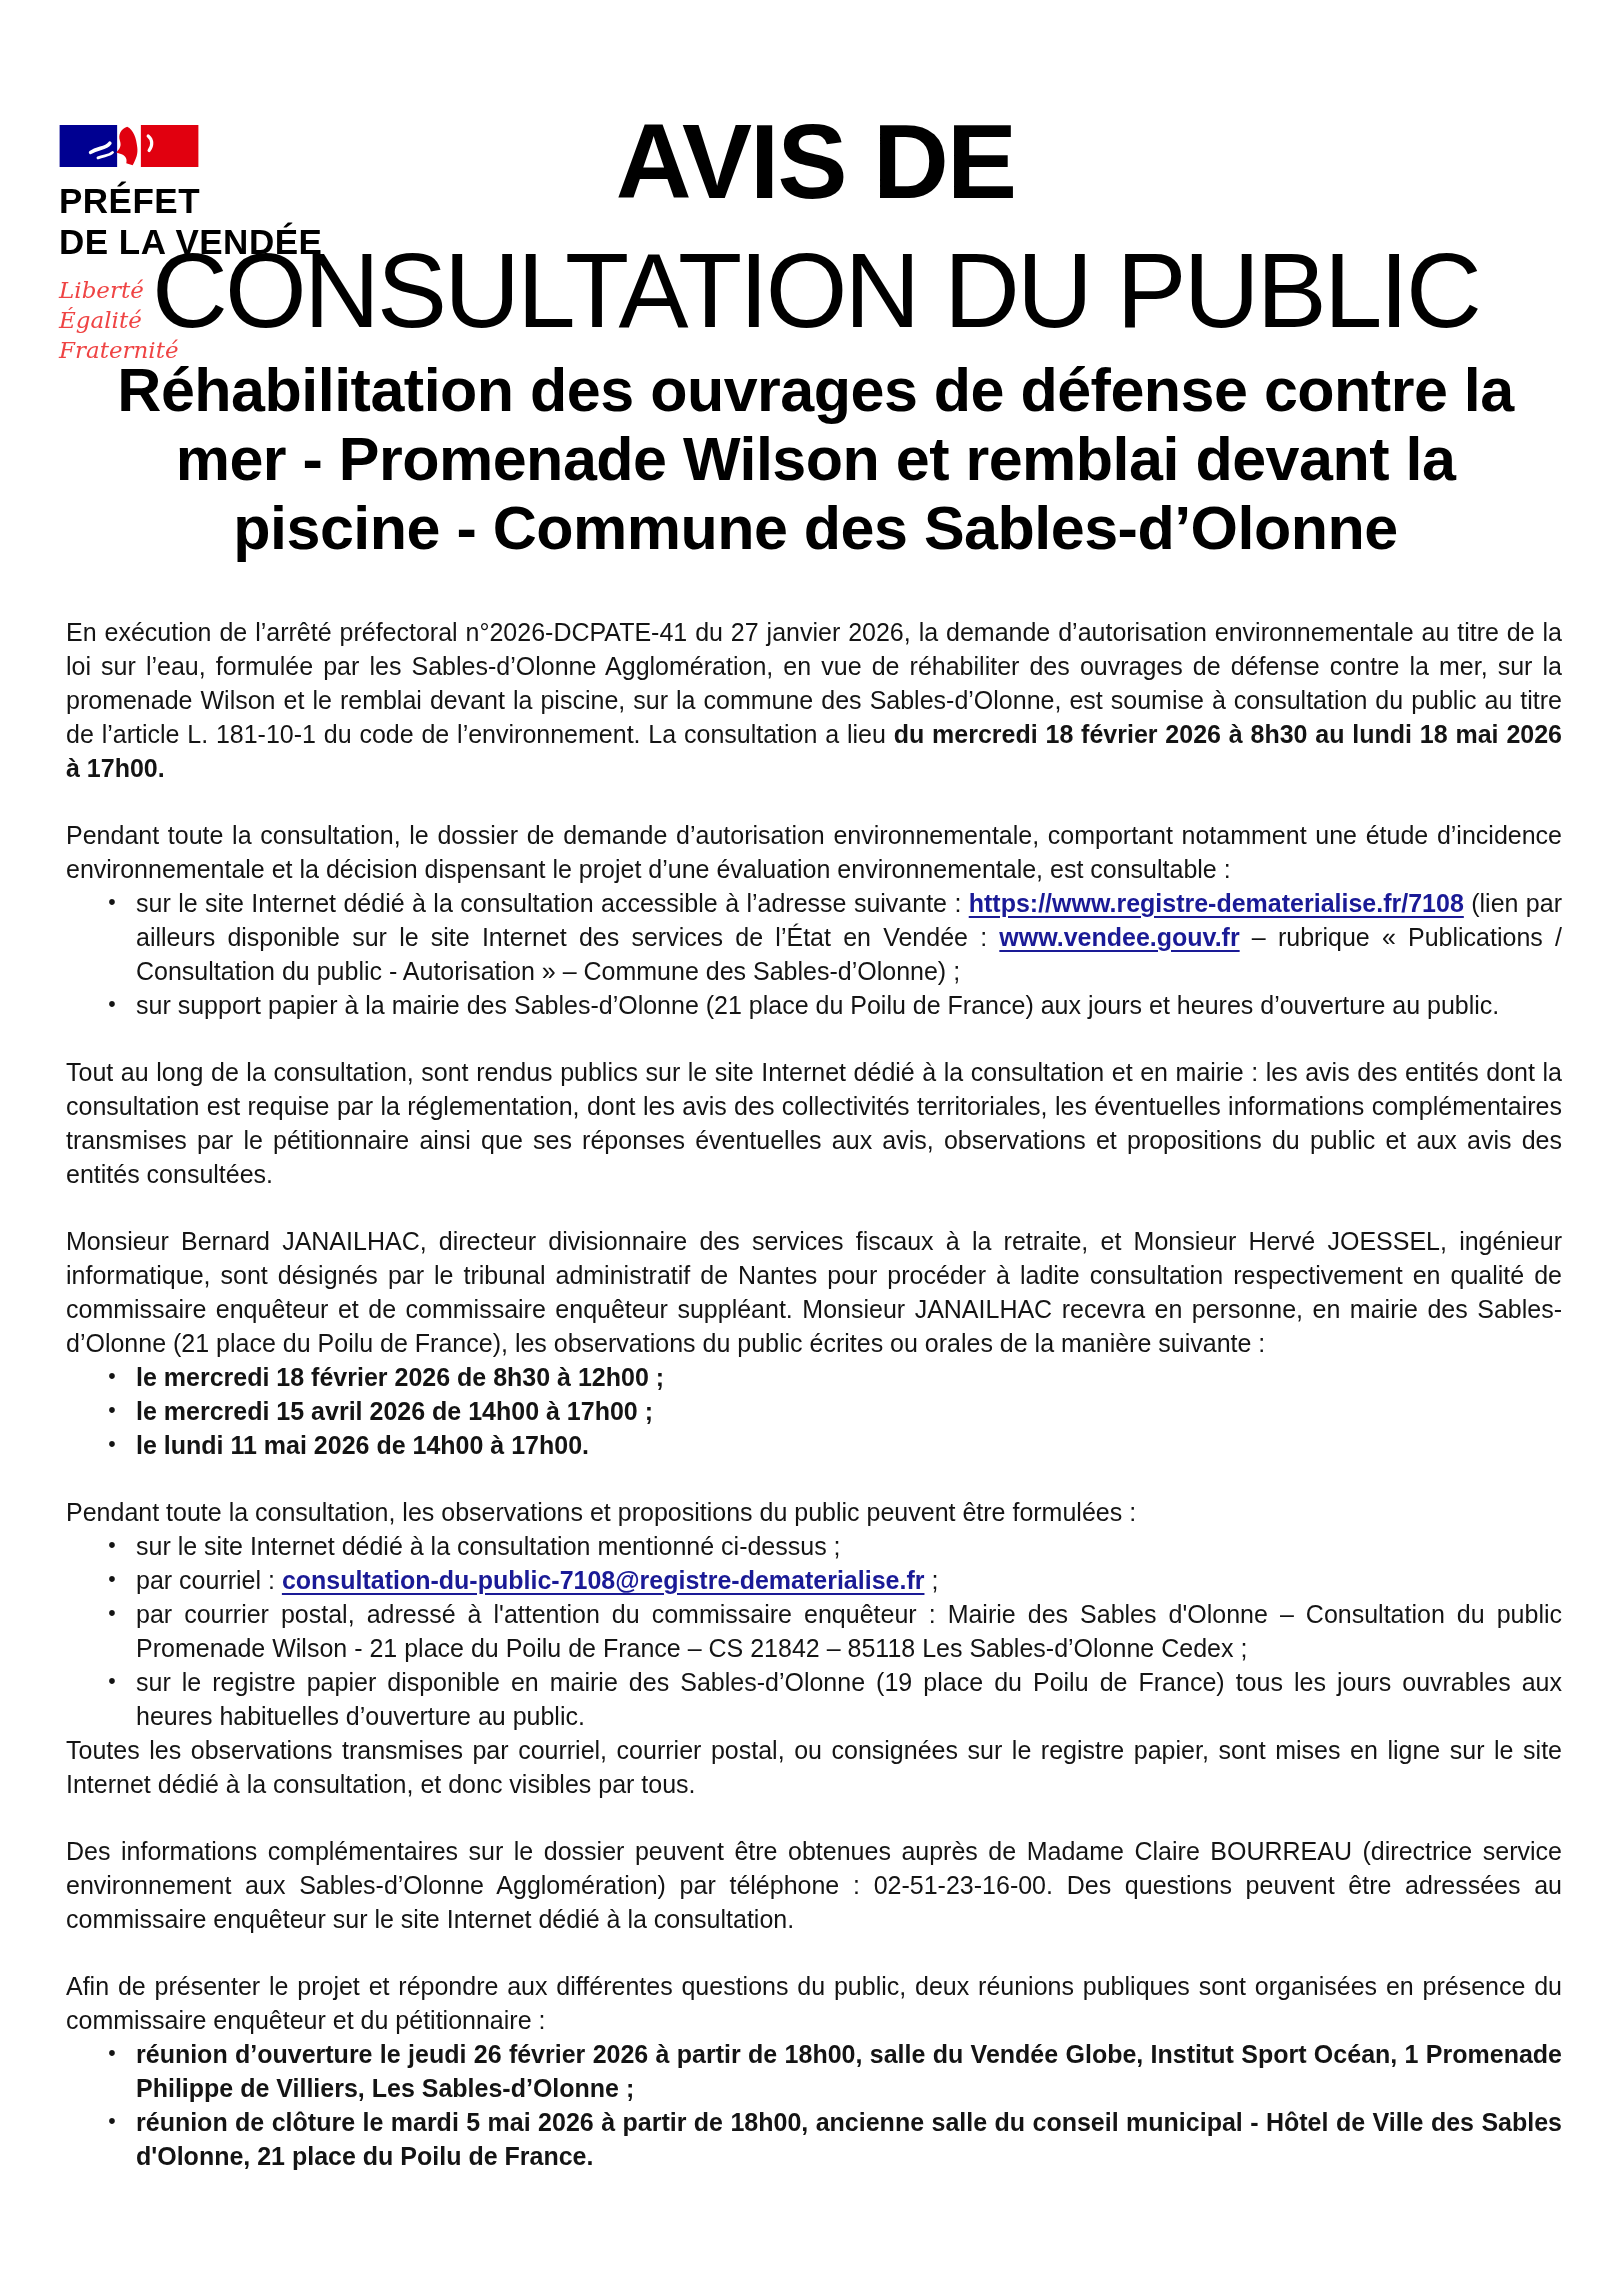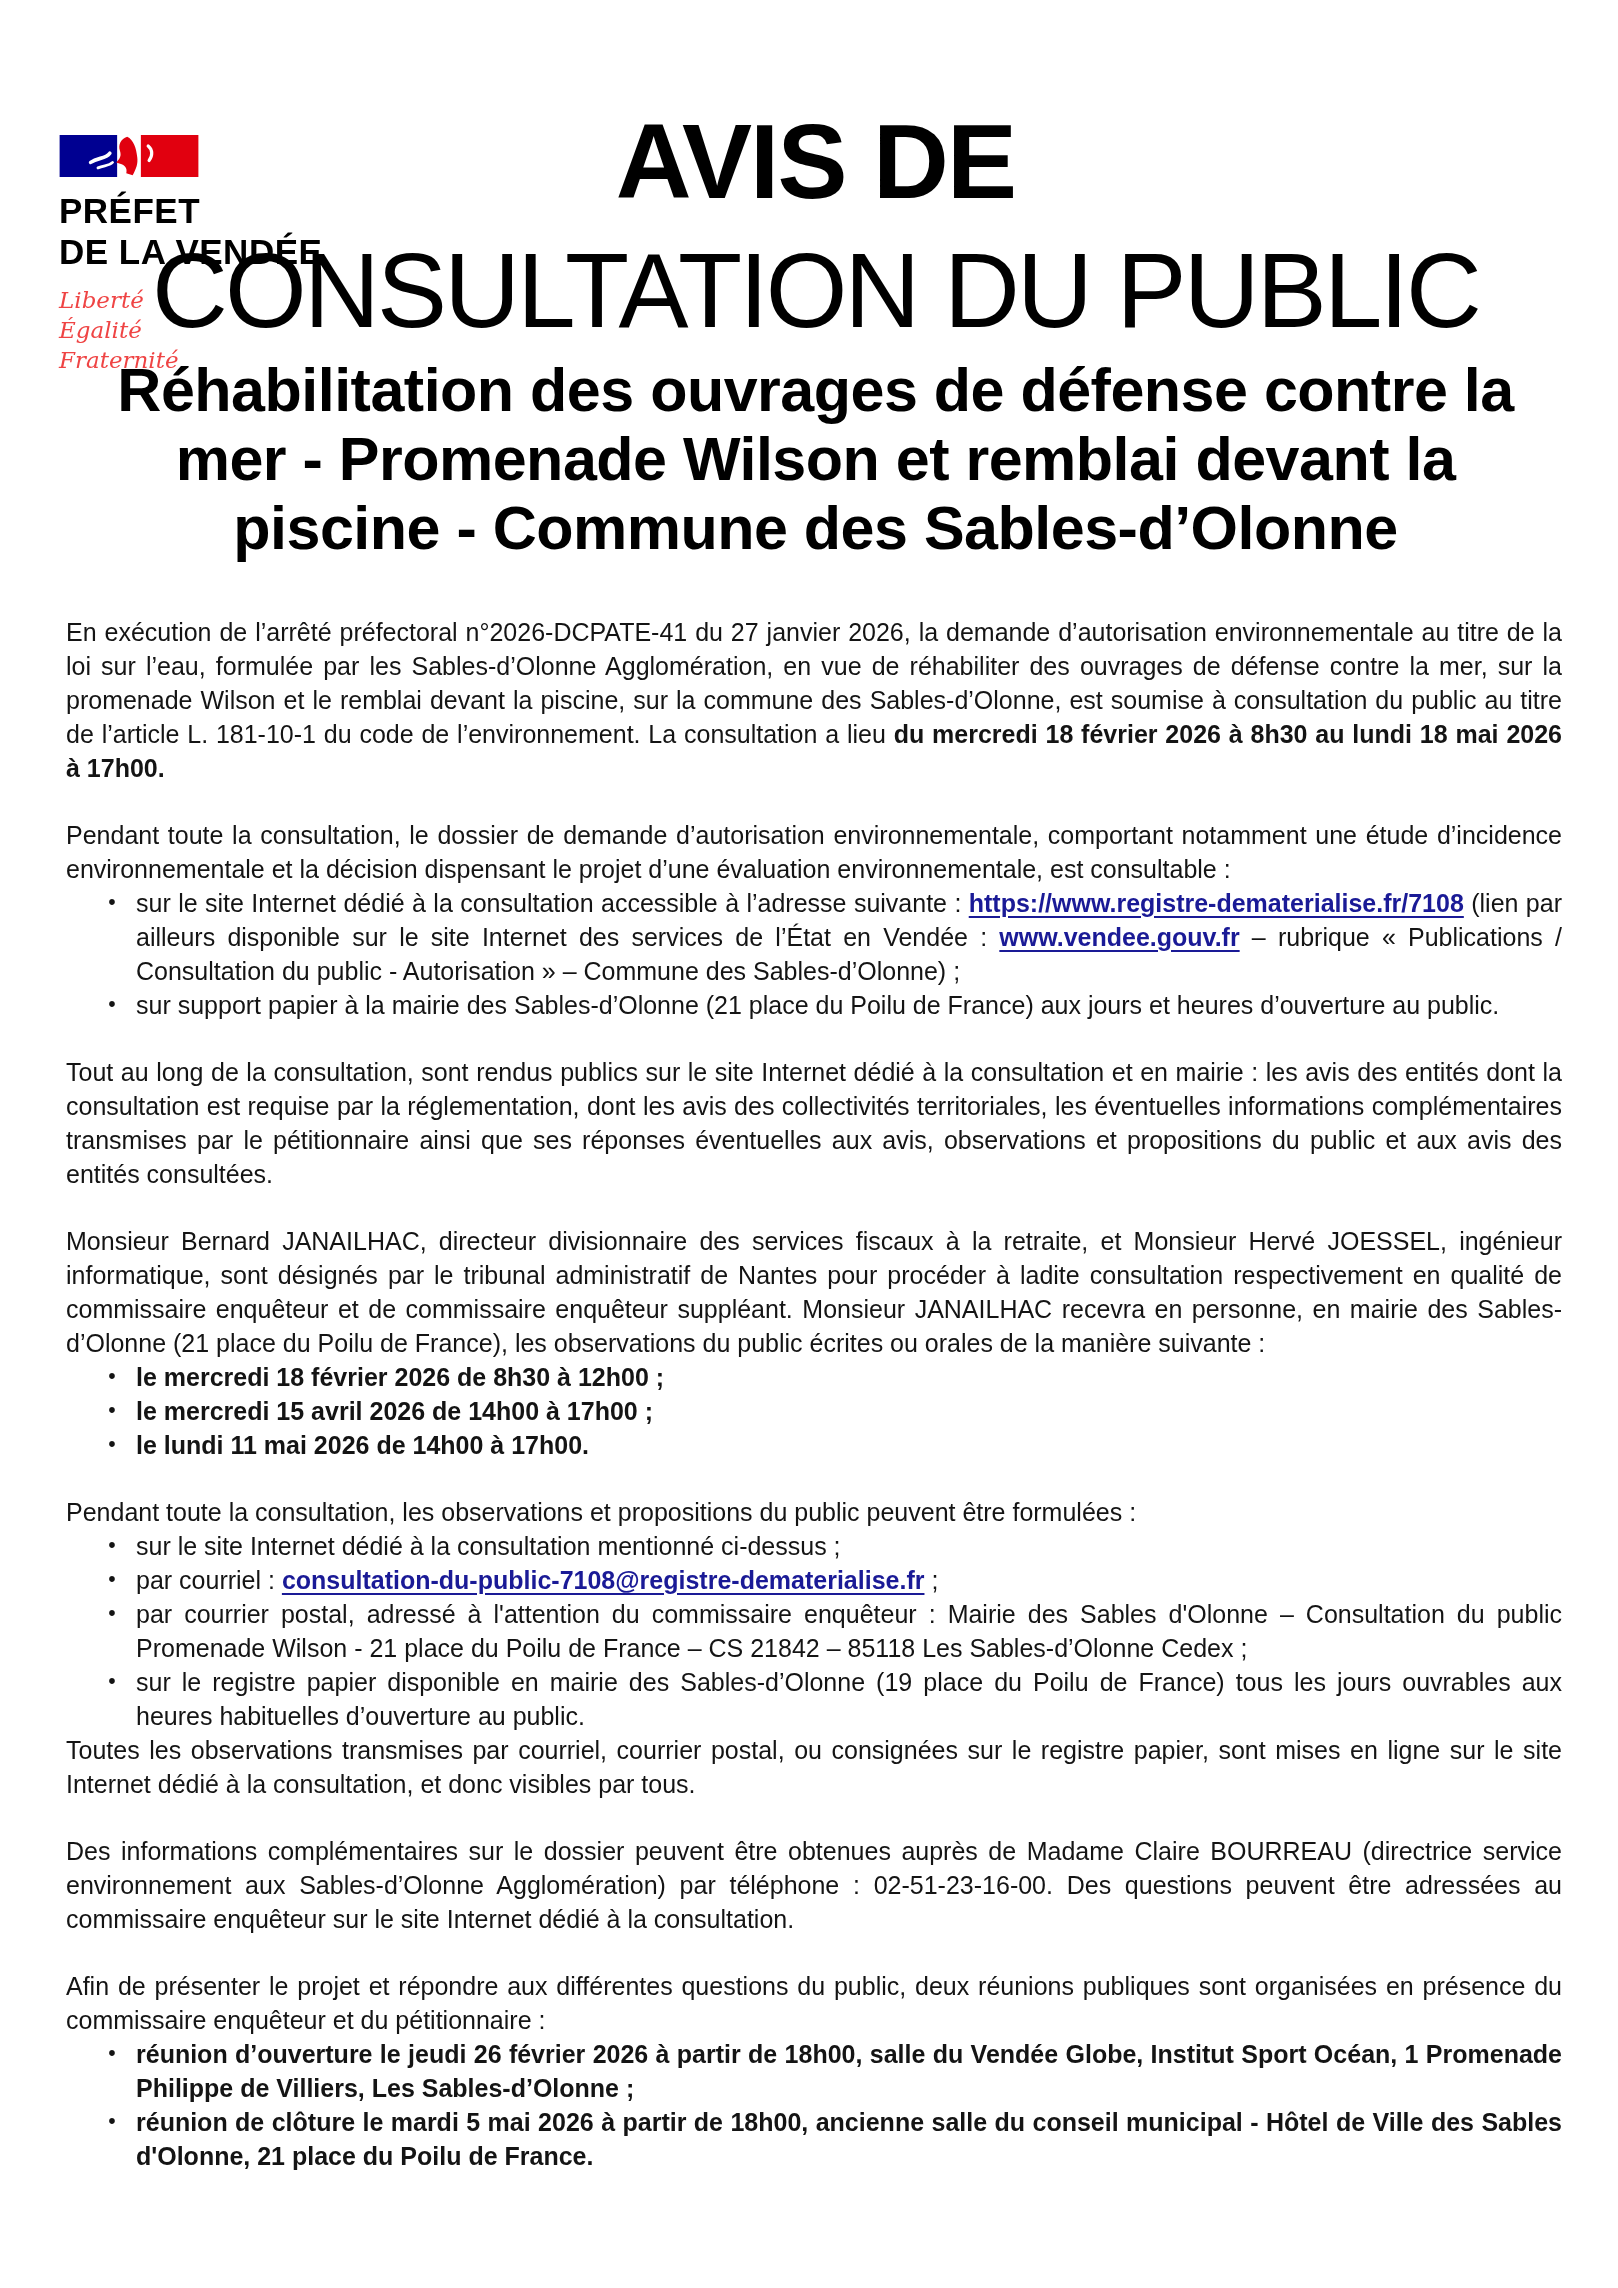--- a/index.html
+++ b/index.html
@@ -5,21 +5,21 @@
   html, body { margin:0; padding:0; background:#ffffff; }
   body {
     width:1619px; min-height:2289px;
     font-family:"Liberation Sans", sans-serif;
     color:#141414;
     position:relative;
   }
   .page { width:1619px; min-height:2289px; position:relative; padding:0; box-sizing:border-box; }
 
   
-  .logo-block { position:absolute; left:59px; top:26px; width:388px; }
+  .logo-block { position:absolute; left:59px; top:16px; width:388px; }
   .flag { display:block; }
   .ministry { font-weight:700; font-size:35px; line-height:41px; letter-spacing:0.5px; margin-top:13px; color:#000; }
   .motto { font-family:"DejaVu Serif", serif; font-style:italic; font-size:23px; line-height:30px; margin-top:13px; color:#ef4444; }
 
   
   .head-zone { text-align:center; padding:0 54px 0 66px; }
   .t1 { font-size:105px; line-height:105px; font-weight:700; letter-spacing:-1.8px; margin-top:109px; color:#000; }
   .t2 { font-size:105px; line-height:105px; font-weight:400; letter-spacing:-2.8px; margin-top:24px; color:#000; white-space:nowrap; }
   .t3 { font-size:63px; line-height:63px; font-weight:700; letter-spacing:-0.9px; margin-top:33px; color:#000; white-space:nowrap; }
   .t4 { font-size:61px; line-height:69px; font-weight:700; letter-spacing:-0.5px; margin-top:13px; color:#000; }

